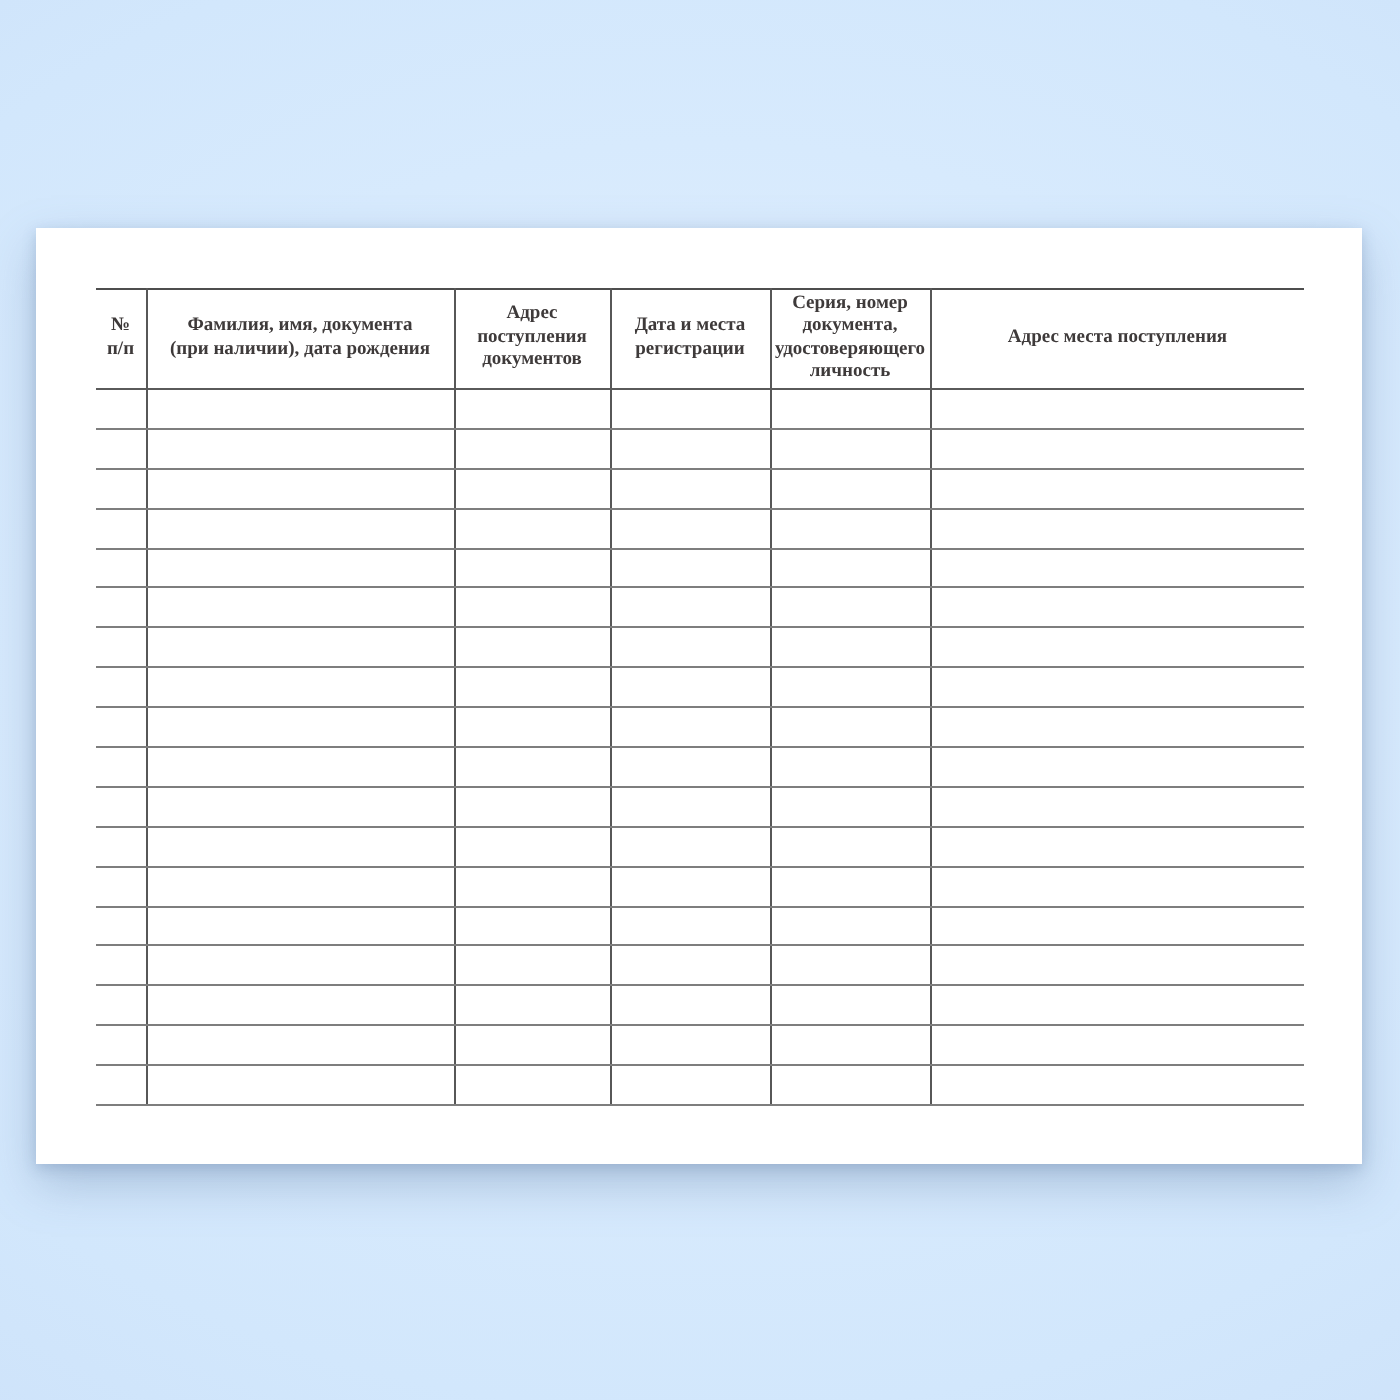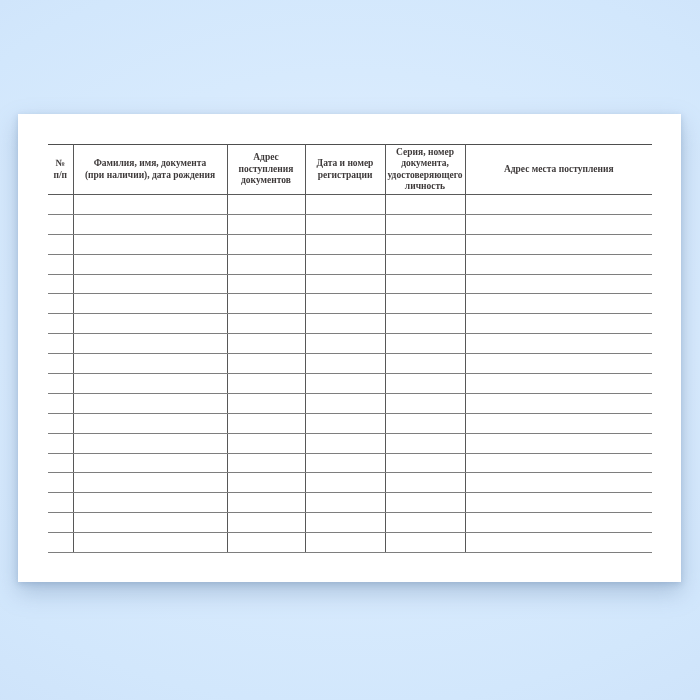--- a/index.html
+++ b/index.html
@@ -79,21 +79,21 @@
       <col class="col-addr">
     </colgroup>
     <thead>
       <tr>
         <th>№
 п/п</th>
         <th>Фамилия, имя, документа
 (при наличии), дата рождения</th>
         <th>Адрес поступления
 документов</th>
-        <th>Дата и номер
+        <th>Дата и места
 регистрации</th>
         <th>Серия, номер
 документа,
 удостоверяющего
 личность</th>
         <th>Адрес места поступления</th>
       </tr>
     </thead>
     <tbody>
         <tr>

